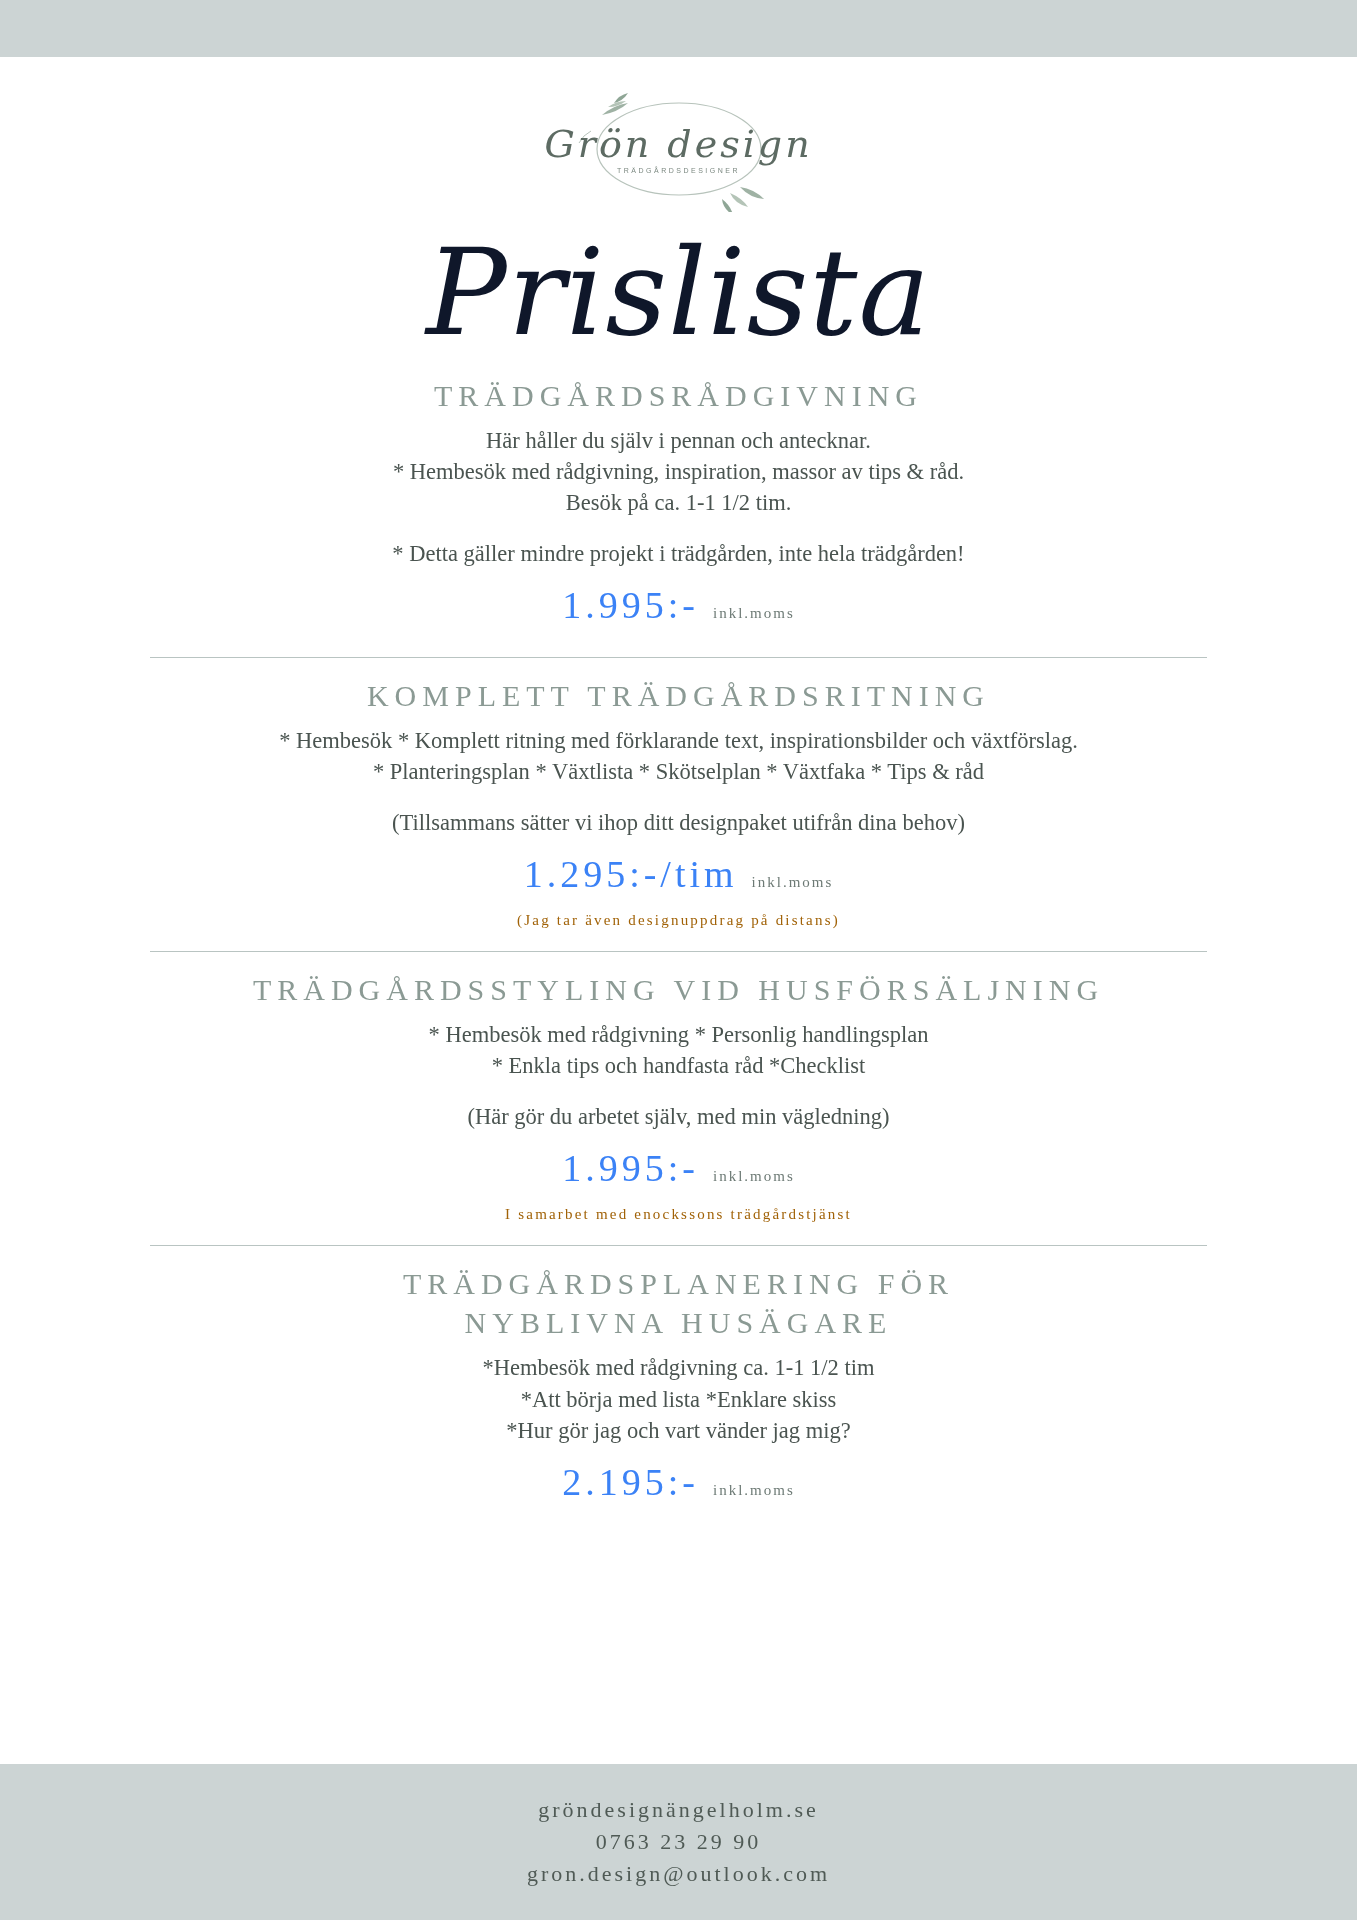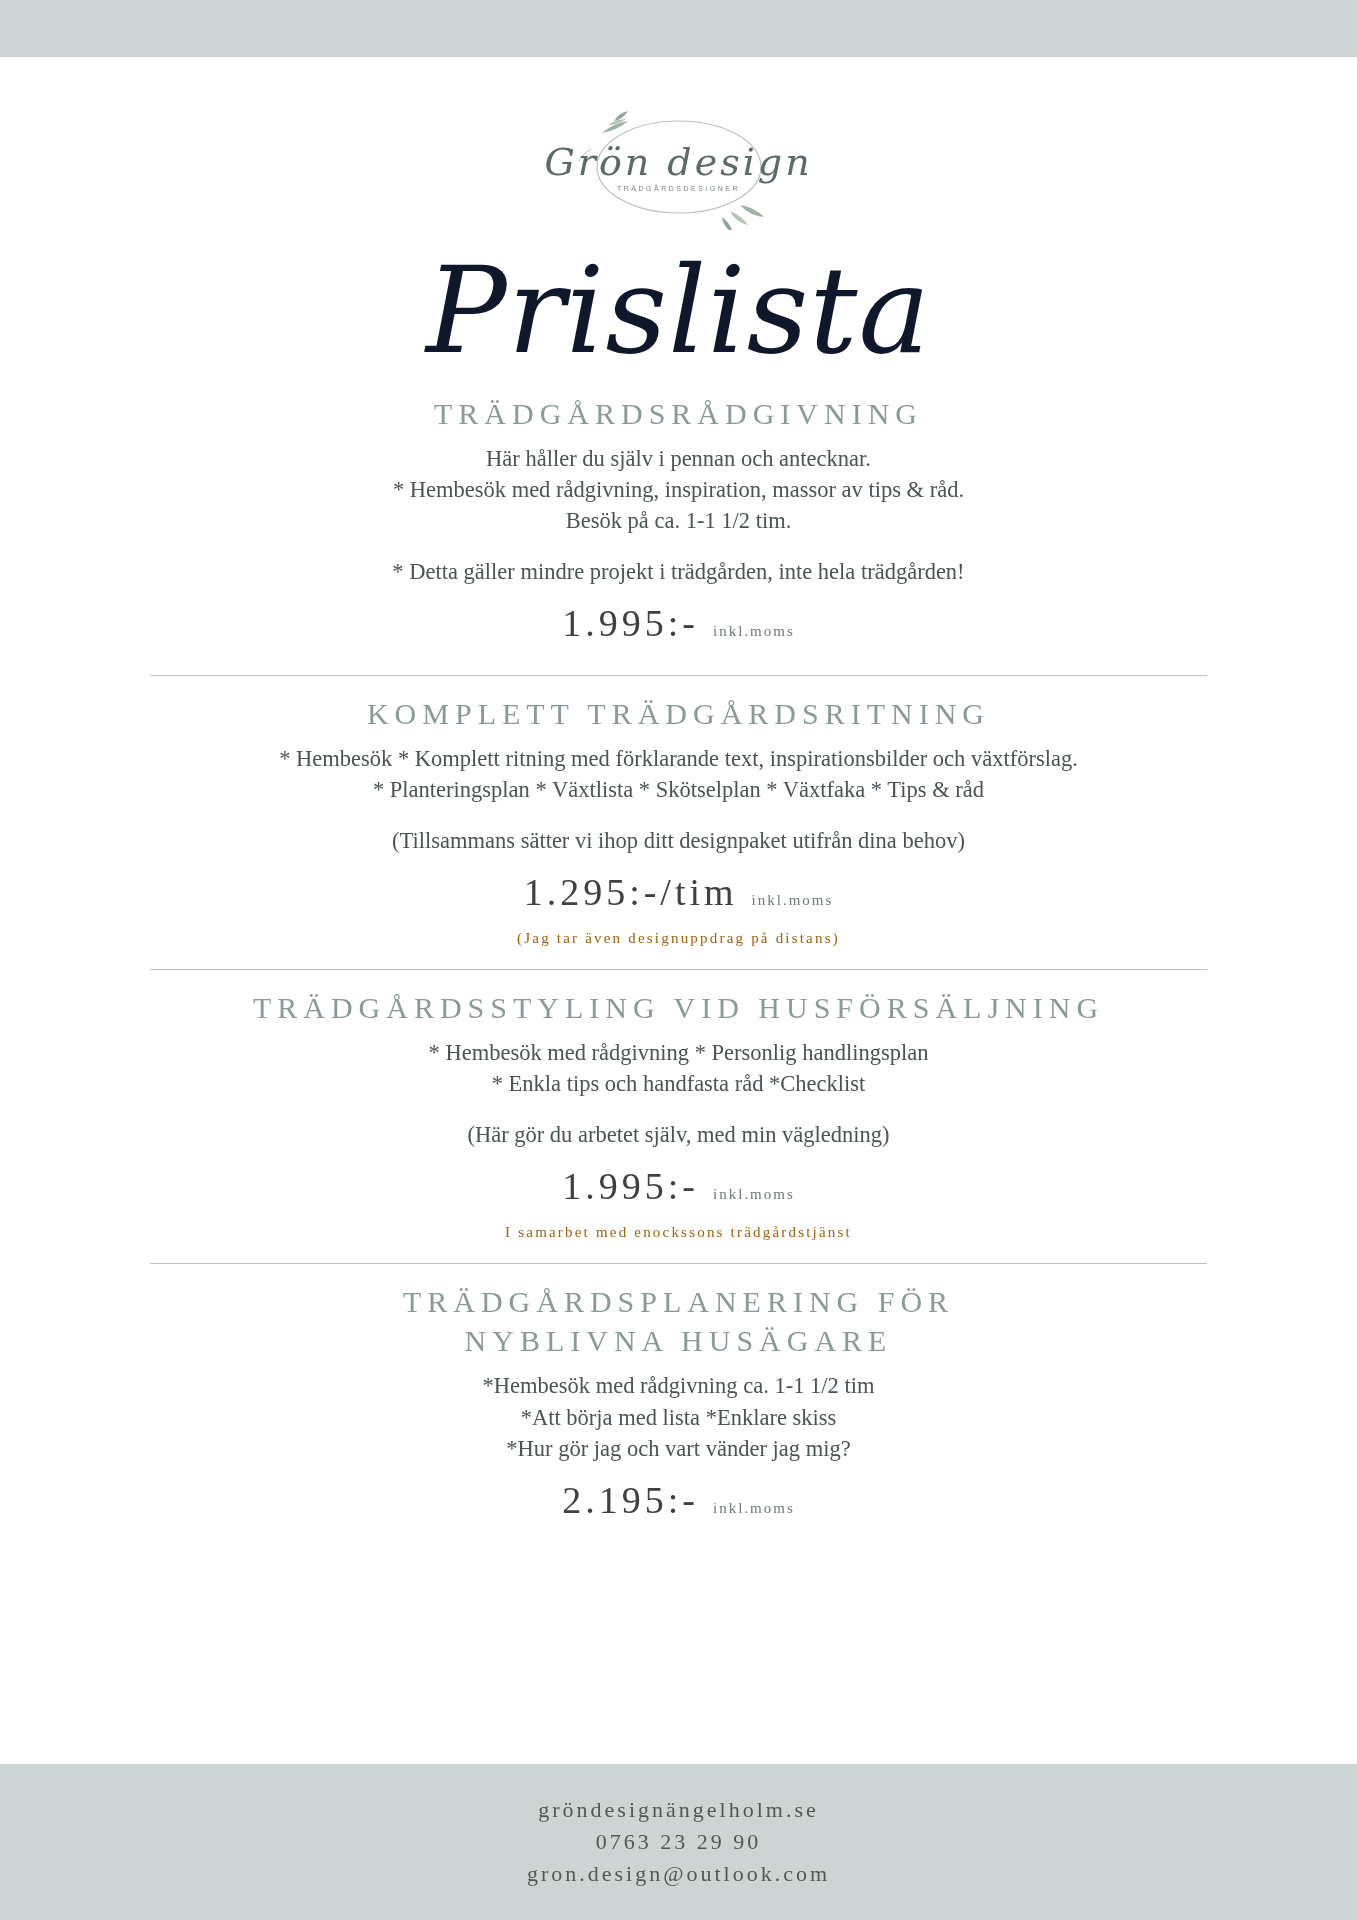--- a/index.html
+++ b/index.html
@@ -32,21 +32,21 @@
     background: #ccd4d4;
     flex: 0 0 auto;
     display: flex;
     flex-direction: column;
     align-items: center;
     justify-content: center;
   }
   .content {
     flex: 1 1 auto;
     position: relative;
-    padding: 18px 150px;
+    padding: 0 150px;
     box-sizing: border-box;
   }
 
   
   .logo-wrap {
     margin-top: 30px;
     display: flex;
     justify-content: center;
   }
   .logo {
@@ -117,21 +117,21 @@
   .price-row {
     margin-top: 14px;
     display: flex;
     align-items: baseline;
     justify-content: center;
     gap: 14px;
   }
   .price {
     font-size: 38px;
     letter-spacing: 4px;
-    color: #404040;
+    color: #3b82f6;
   }
   .price-note {
     font-size: 15px;
     letter-spacing: 2px;
     color: #6d7a75;
   }
   .fine {
     margin-top: 16px;
     font-size: 15px;
     letter-spacing: 2.2px;

